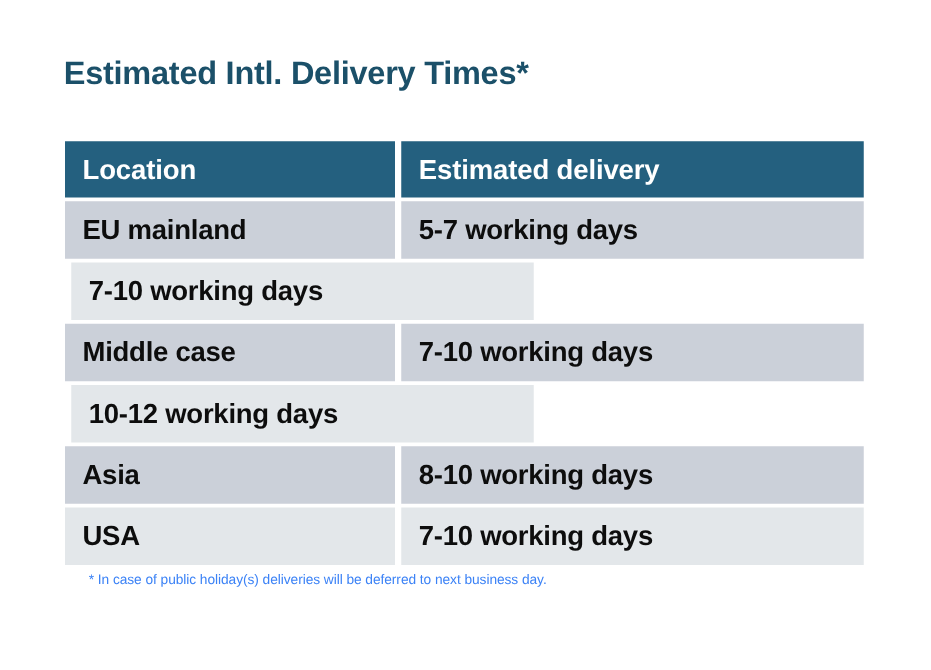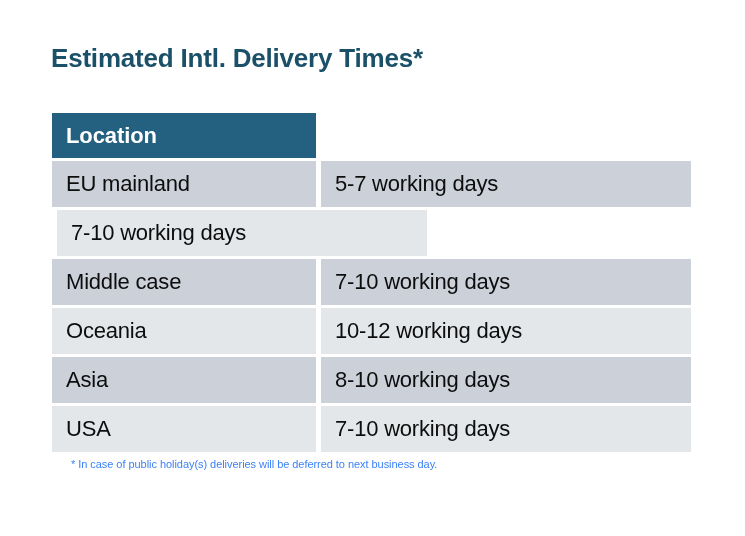--- a/index.html
+++ b/index.html
@@ -84,21 +84,21 @@
     font-weight: 700;
     letter-spacing: -0.1px;
   }
 
   
   .body-row .cell-location,
   .body-row .cell-delivery {
     height: 46px;
     color: #0d0d0d;
     font-size: 22px;
-    font-weight: 400;
+    font-weight: 700;
     letter-spacing: -0.2px;
   }
 
   .body-row.shade-dark .cell-location,
   .body-row.shade-dark .cell-delivery {
     background: #cbd0d9;
   }
 
   .body-row.shade-light .cell-location,
   .body-row.shade-light .cell-delivery {
@@ -123,41 +123,41 @@
 
 <div id="page">
 
   <div class="page-title">Estimated Intl. Delivery Times*</div>
 
   <div class="delivery-table">
 
     <div class="trow header-row">
       <div class="cell-location">Location</div>
       <div class="gap"></div>
+      <div class="cell-delivery">Estimated delivery</div>
     </div>
 
     <div class="trow body-row shade-dark">
       <div class="cell-location">EU mainland</div>
       <div class="gap"></div>
       <div class="cell-delivery">5-7 working days</div>
     </div>
 
     <div class="trow body-row shade-light">
       <div class="gap"></div>
       <div class="cell-delivery">7-10 working days</div>
     </div>
 
     <div class="trow body-row shade-dark">
       <div class="cell-location">Middle case</div>
       <div class="gap"></div>
       <div class="cell-delivery">7-10 working days</div>
     </div>
 
     <div class="trow body-row shade-light">
-      <div class="cell-location">Oceania</div>
       <div class="gap"></div>
       <div class="cell-delivery">10-12 working days</div>
     </div>
 
     <div class="trow body-row shade-dark">
       <div class="cell-location">Asia</div>
       <div class="gap"></div>
       <div class="cell-delivery">8-10 working days</div>
     </div>
 

